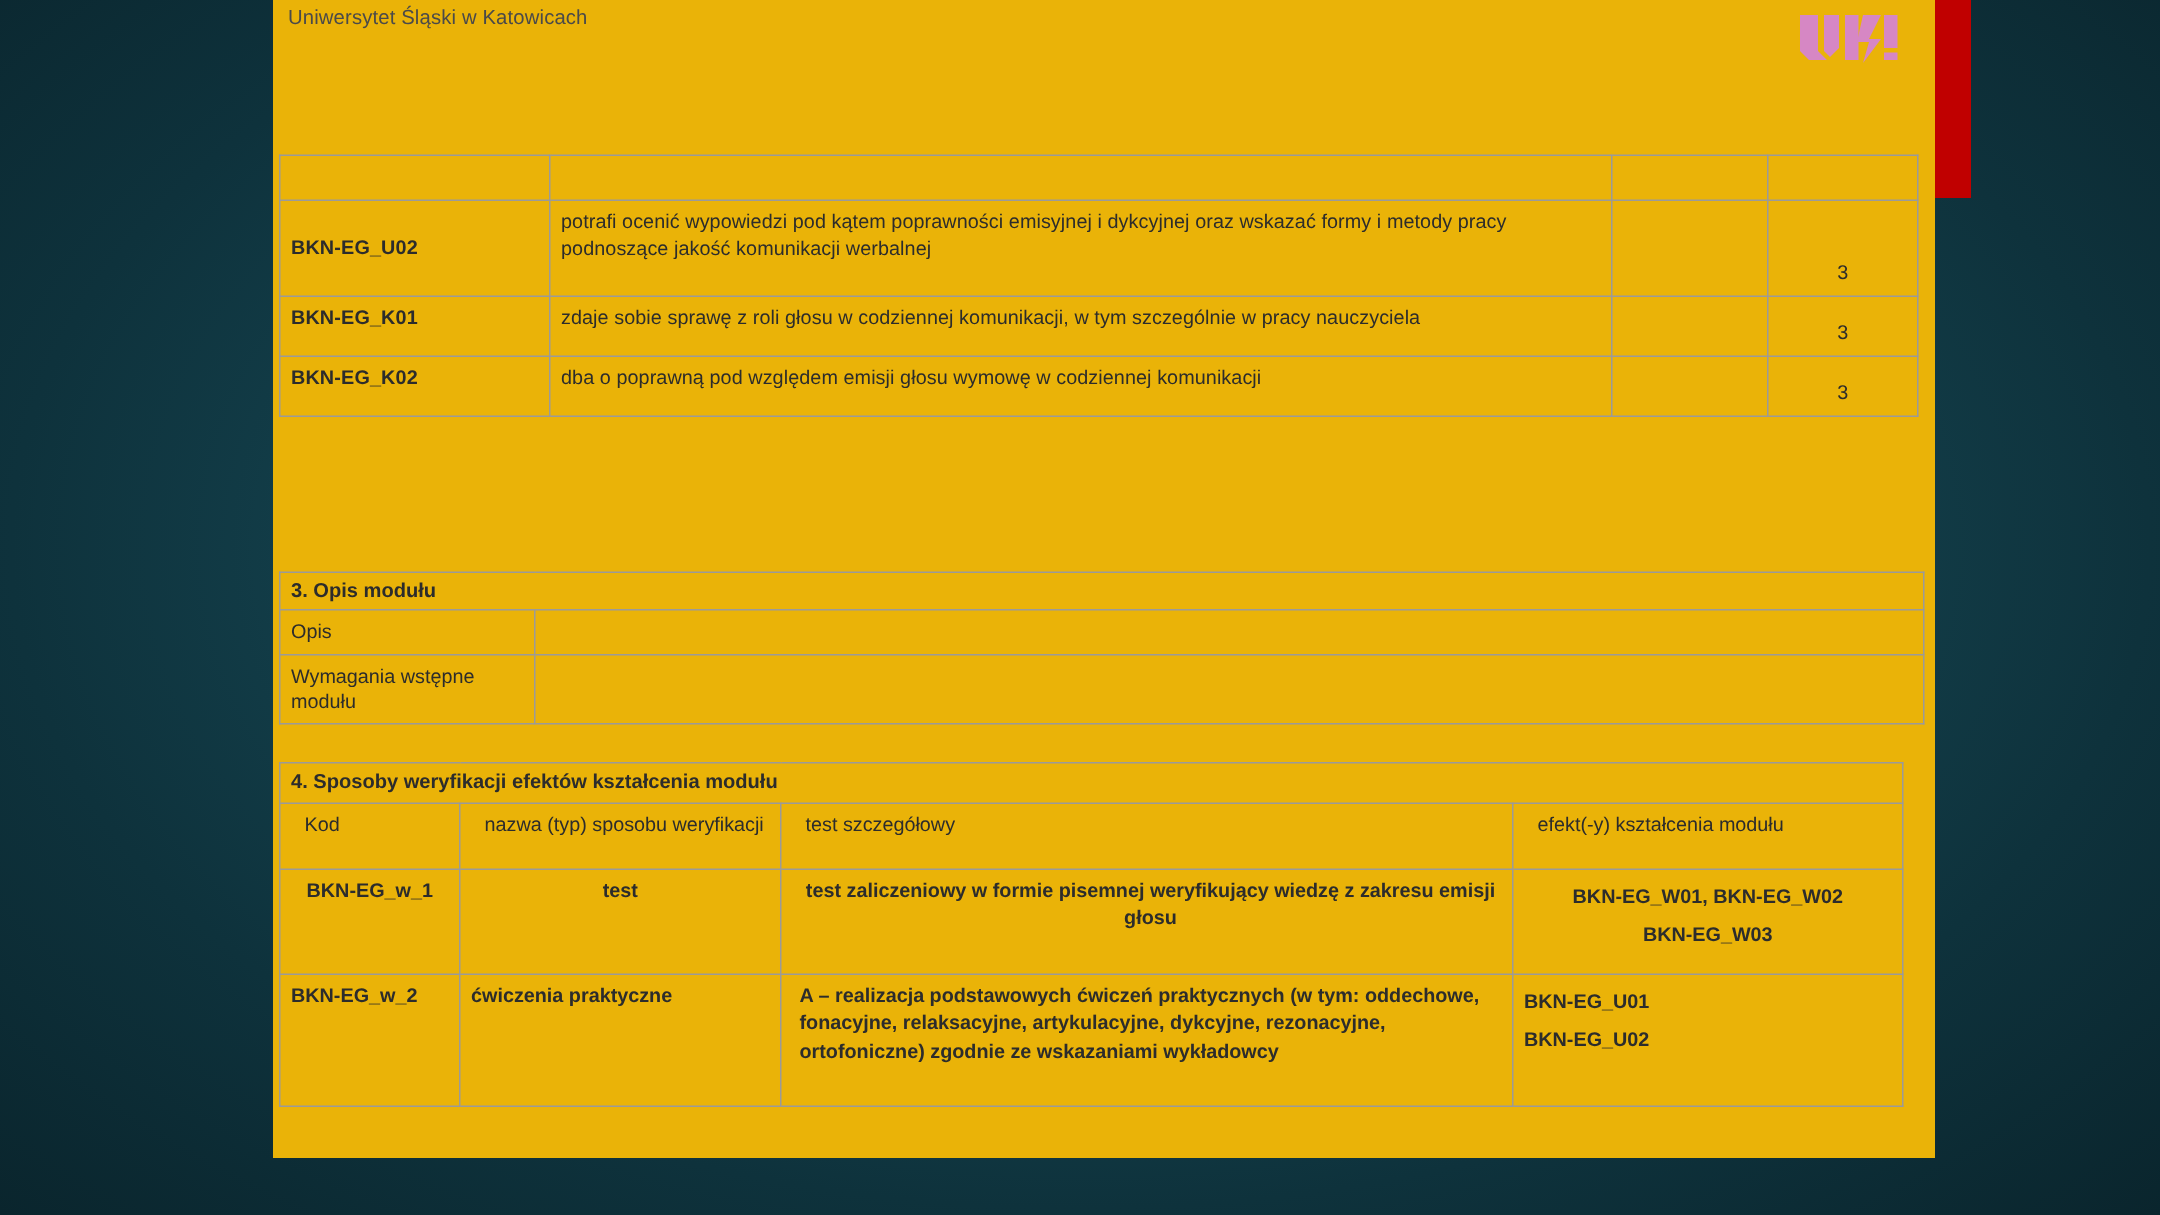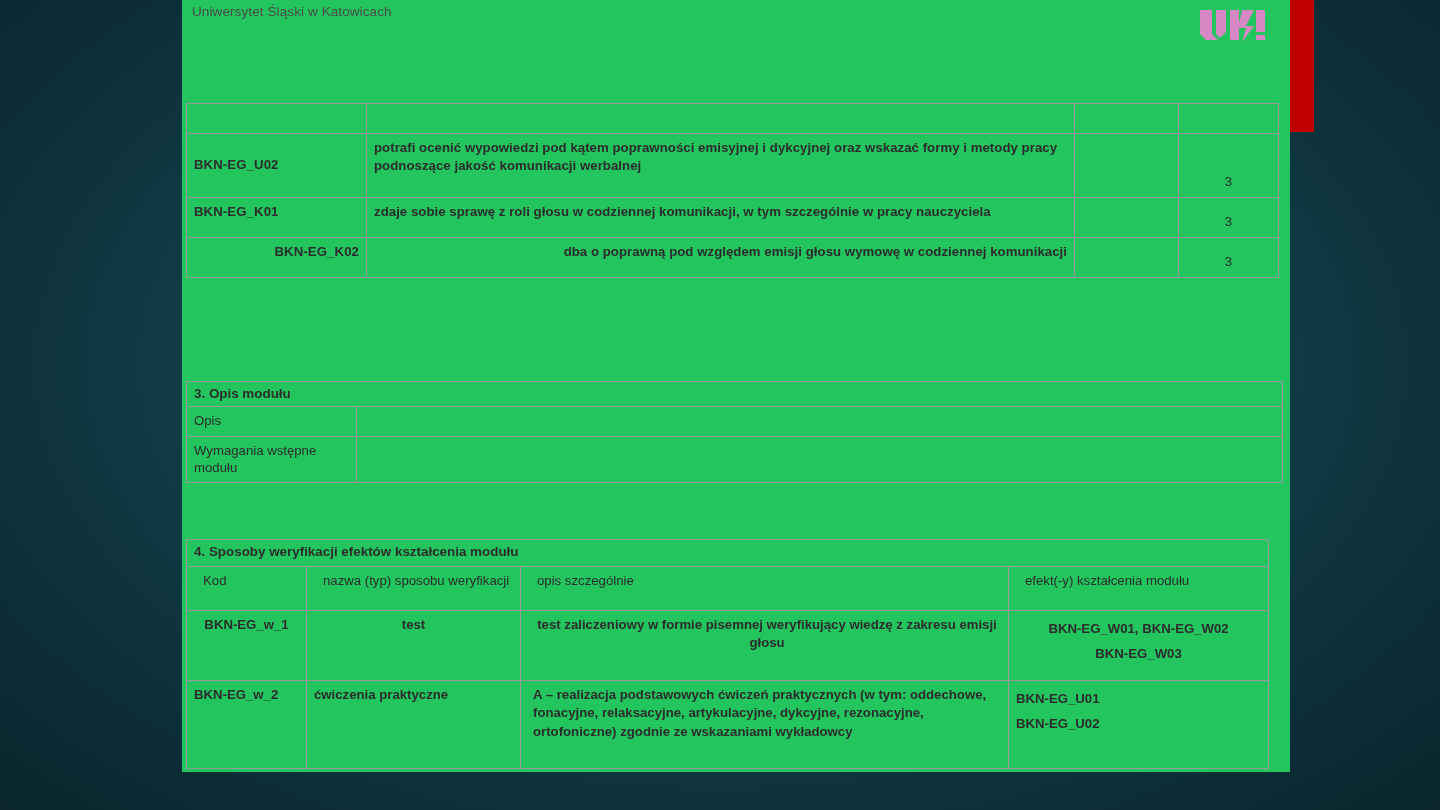--- a/index.html
+++ b/index.html
@@ -27,21 +27,21 @@
     width: 24px;
     height: 132px;
     background: #c00000;
   }
   .page {
     position: absolute;
     left: 182px;
     top: 0px;
     width: 1108px;
     height: 772px;
-    background: #22c55e;
+    background: #eab308;
   }
   .page-header {
     position: absolute;
     left: 10px;
     top: 4px;
     font-size: 13.5px;
     color: #4a4a4a;
     letter-spacing: 0.1px;
   }
   
@@ -71,34 +71,34 @@
 
   
   .t-outcomes {
     position: absolute;
     left: 4px;
     top: 103px;
     width: 1092px;
   }
   .t-outcomes td { line-height: 1.35; }
   .t-outcomes .code { font-weight: bold; letter-spacing: 0.1px; }
-  .t-outcomes .desc { font-weight: bold; letter-spacing: 0.05px; }
+  .t-outcomes .desc { font-weight: normal; letter-spacing: 0.05px; }
   .t-outcomes .num {
     text-align: center;
     vertical-align: bottom;
     font-weight: normal;
   }
   .t-outcomes .c1 { width: 180px; }
   .t-outcomes .c2 { width: 708px; }
   .t-outcomes .c3 { width: 104px; }
   .t-outcomes .c4 { width: 100px; }
   .row-empty td { height: 30px; }
   .row-u02 td { height: 64px; }
   .row-k01 td { height: 40px; }
-  .row-k02 td { height: 40px; text-align: right; }
+  .row-k02 td { height: 40px; }
   .t-outcomes .code-mid { vertical-align: middle; }
 
   
   .t-opis {
     position: absolute;
     left: 4px;
     top: 381px;
     width: 1096px;
   }
   .t-opis td { line-height: 1.3; }
@@ -109,21 +109,21 @@
   }
   .t-opis .k { width: 170px; }
   .t-opis .v { width: 926px; }
   .t-opis .r-opis td { height: 22px; }
   .t-opis .r-wym td { height: 44px; }
 
   
   .t-weryf {
     position: absolute;
     left: 4px;
-    top: 539px;
+    top: 508px;
     width: 1082px;
   }
   .t-weryf td { line-height: 1.4; }
   .t-weryf .sec-title {
     font-weight: bold;
     font-size: 13.4px;
     padding: 3px 7px 4px 7px;
   }
   .t-weryf .hdr td { font-weight: normal; height: 44px; padding-left: 16px; }
   .t-weryf .c-kod { width: 120px; }
@@ -222,21 +222,21 @@
           <col class="c-opis">
           <col class="c-efekt">
       </colgroup>
       <tbody>
         <tr>
           <td class="sec-title" colspan="4">4. Sposoby weryfikacji efektów kształcenia modułu</td>
         </tr>
         <tr class="hdr">
           <td>Kod</td>
           <td>nazwa (typ) sposobu weryfikacji</td>
-          <td>opis szczególnie</td>
+          <td>test szczegółowy</td>
           <td>efekt(-y) kształcenia modułu</td>
         </tr>
         <tr class="r-w1">
           <td class="b">BKN-EG_w_1</td>
           <td class="b">test</td>
           <td class="b nowrapish">test zaliczeniowy w formie pisemnej weryfikujący wiedzę z zakresu emisji głosu</td>
           <td class="b eff">
             <div>BKN-EG_W01, BKN-EG_W02</div>
             <div>BKN-EG_W03</div>
           </td>

